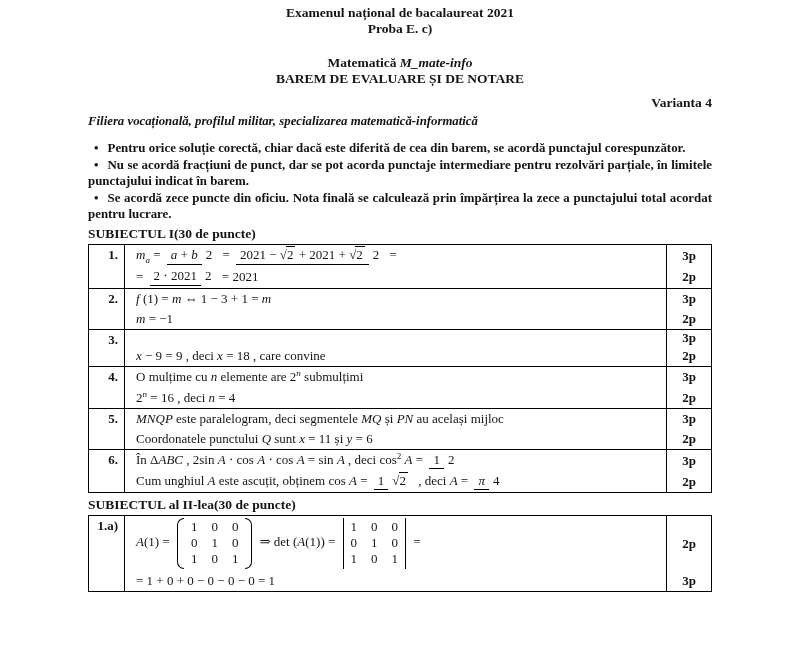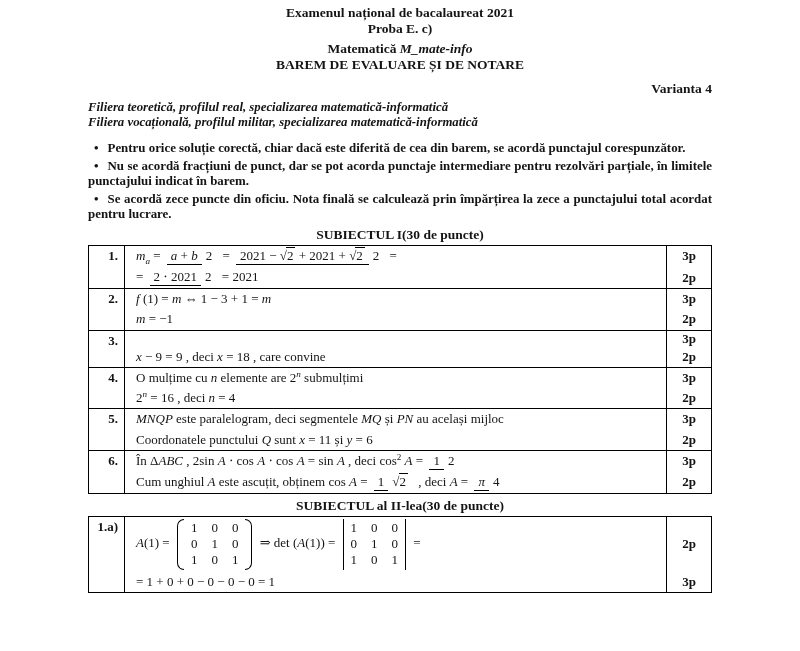--- a/index.html
+++ b/index.html
@@ -5,30 +5,30 @@
   html,body { margin:0; padding:0; background:#ffffff; }
   body {
     width:800px; height:651px; overflow:hidden;
     font-family:"Liberation Serif","DejaVu Serif",serif;
     color:#141414;
   }
   .page { padding:5px 88px 0 88px; }
 
   
   .hdr { text-align:center; font-weight:bold; font-size:13.5px; line-height:15.5px; }
-  .hdr .gap { margin-top:5px; }
+  .hdr .gap { margin-top:19px; }
   .variant { text-align:right; font-weight:bold; font-size:13.5px; margin-top:9px; line-height:15px; }
 
   .filiera { font-weight:bold; font-style:italic; font-size:12.8px; line-height:14.5px; margin-top:4px; }
 
   .bullets { margin-top:12px; }
   .bullet { font-weight:bold; font-size:12.9px; line-height:15.6px; text-align:justify; margin-top:2px; }
   .bullet .bmark { display:inline-block; margin:0 9px 0 6px; }
 
-  .sechead { display:flex; justify-content:center; font-weight:bold; font-size:13.5px; margin:4px 0 2px 0; line-height:16px; }
+  .sechead { display:flex; justify-content:flex-start; font-weight:bold; font-size:13.5px; margin:4px 0 2px 0; line-height:16px; }
 
   
   .rubric { border:1.6px solid #000; font-size:13px; }
   .trow { display:grid; grid-template-columns:36px 1fr 45px; }
   .trow + .trow { border-top:1.4px solid #000; }
   .numcell { grid-column:1; border-right:1.4px solid #000; font-weight:bold; text-align:right; padding:2px 6px 0 0; }
   .mline { grid-column:2; padding:2px 4px 2px 11px; line-height:1.25; }
   .ptcell { grid-column:3; border-left:1.4px solid #000; font-weight:bold; display:flex; align-items:center; justify-content:center; }
 
   
@@ -56,21 +56,20 @@
   <div class="hdr">
     <div>Examenul național de bacalaureat 2021</div>
     <div>Proba E. c)</div>
     <div class="gap"><span>Matematică </span><i>M_mate-info</i></div>
     <div>BAREM DE EVALUARE ȘI DE NOTARE</div>
   </div>
 
   <div class="variant">Varianta 4</div>
 
   <div class="filiera">
-    <div>Filiera teoretică, profilul real, specializarea matematică-informatică</div>
     <div>Filiera vocațională, profilul militar, specializarea matematică-informatică</div>
   </div>
 
   <div class="bullets">
     <div class="bullet"><span class="bmark">•</span><span>Pentru orice soluție corectă, chiar dacă este diferită de cea din barem, se acordă punctajul corespunzător.</span></div>
     <div class="bullet"><span class="bmark">•</span><span>Nu se acordă fracțiuni de punct, dar se pot acorda punctaje intermediare pentru rezolvări parțiale, în limitele punctajului indicat în barem.</span></div>
     <div class="bullet"><span class="bmark">•</span><span>Se acordă zece puncte din oficiu. Nota finală se calculează prin împărțirea la zece a punctajului total acordat pentru lucrare.</span></div>
   </div>
 
   <div>

